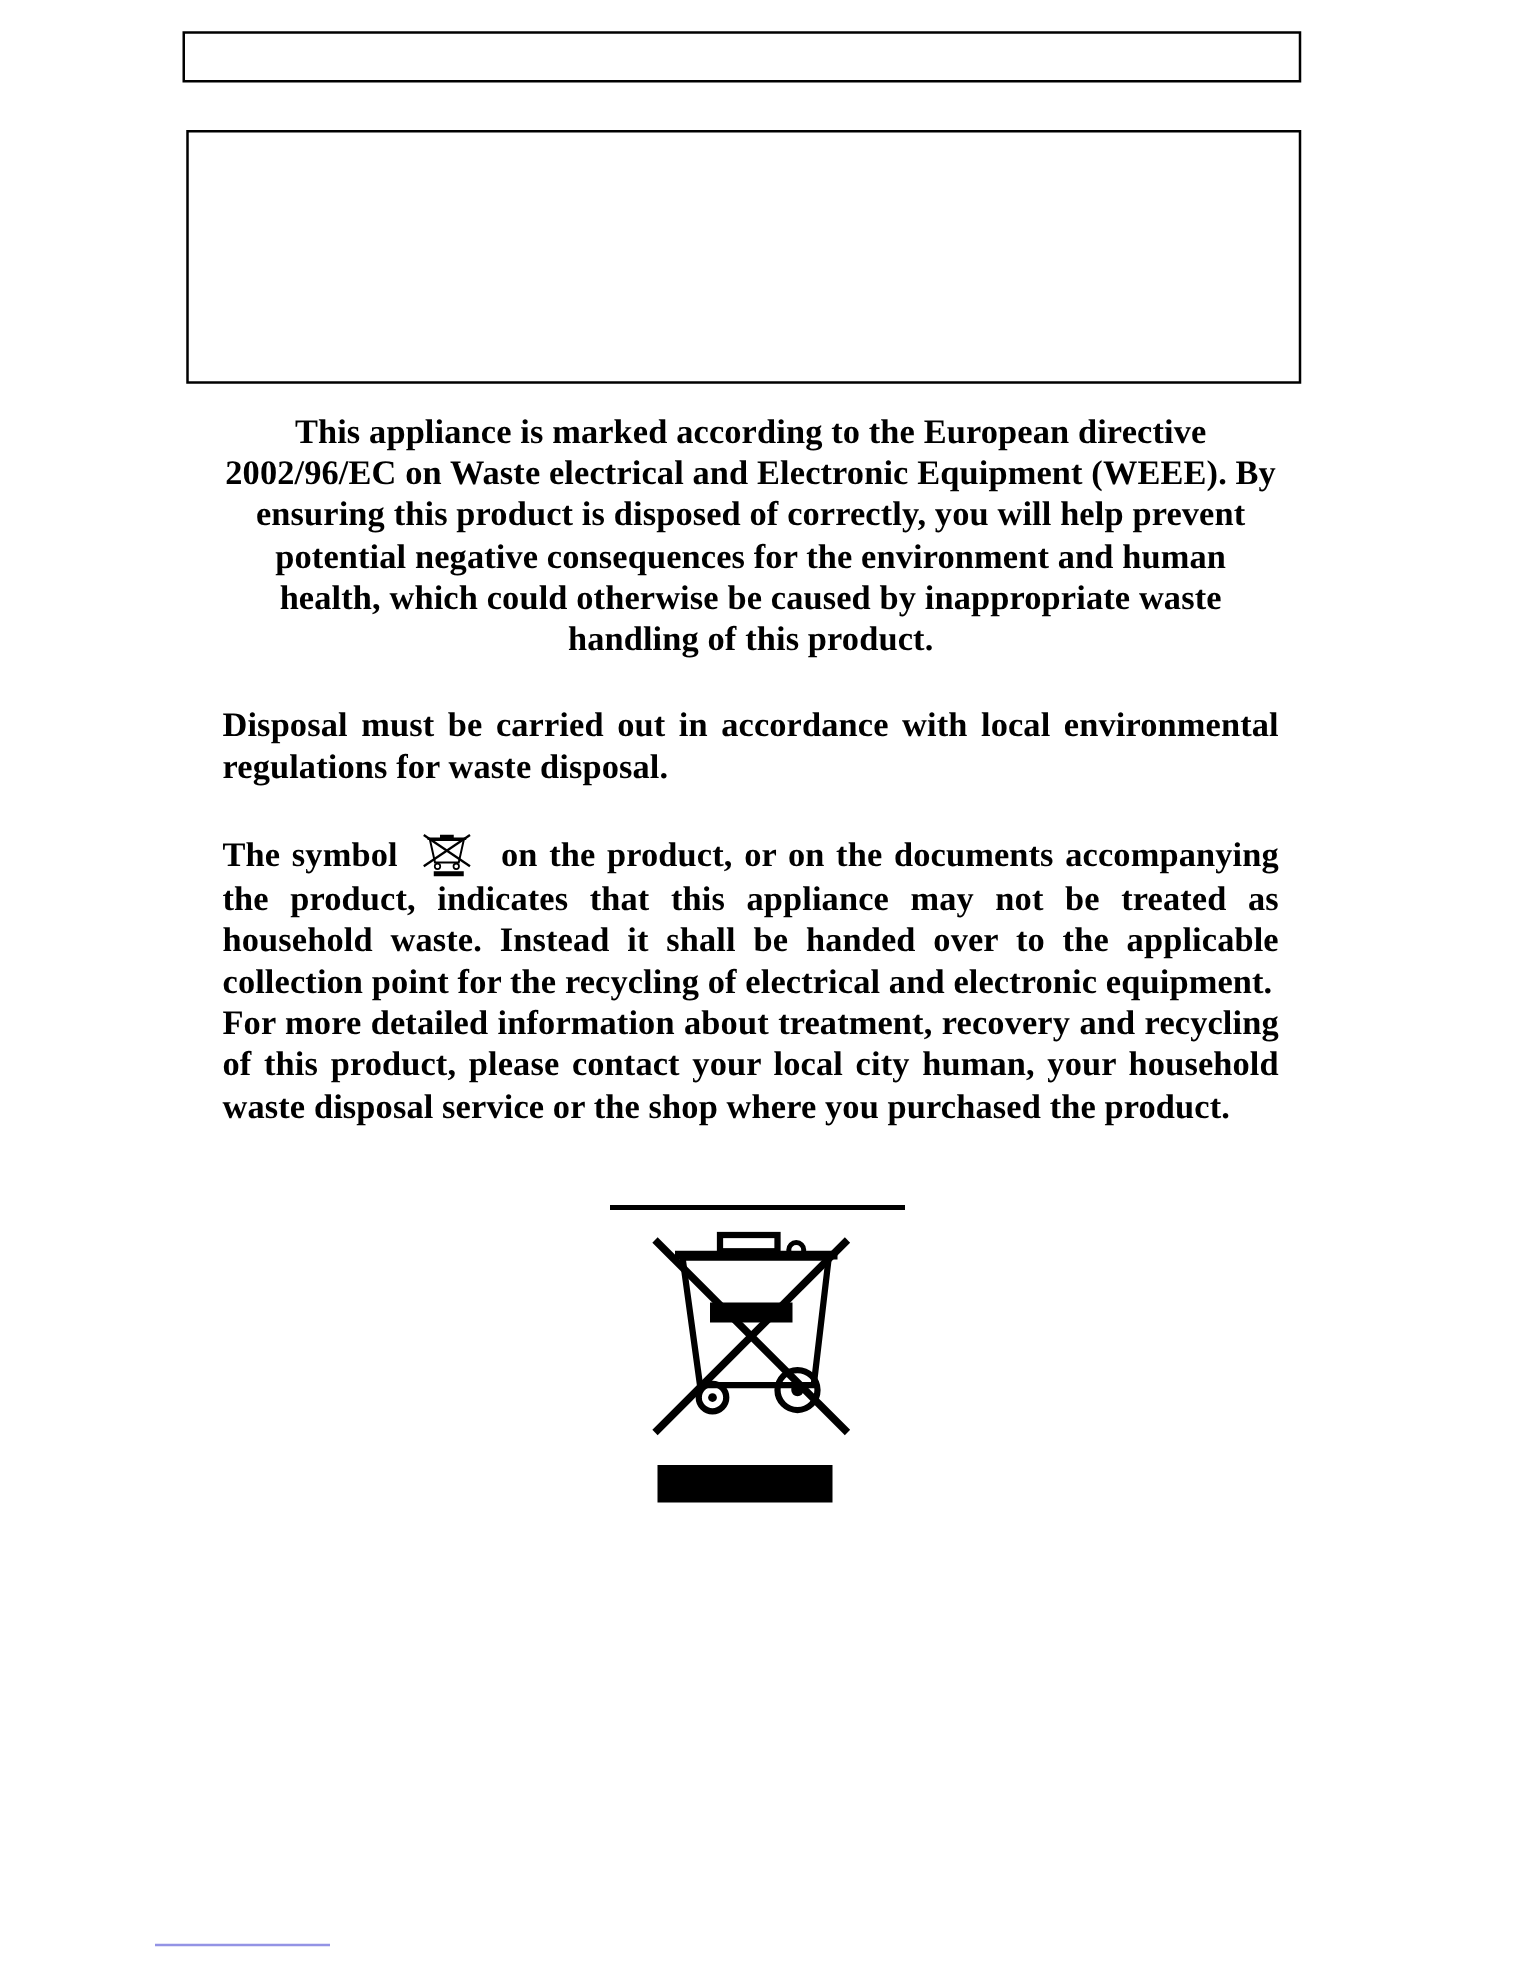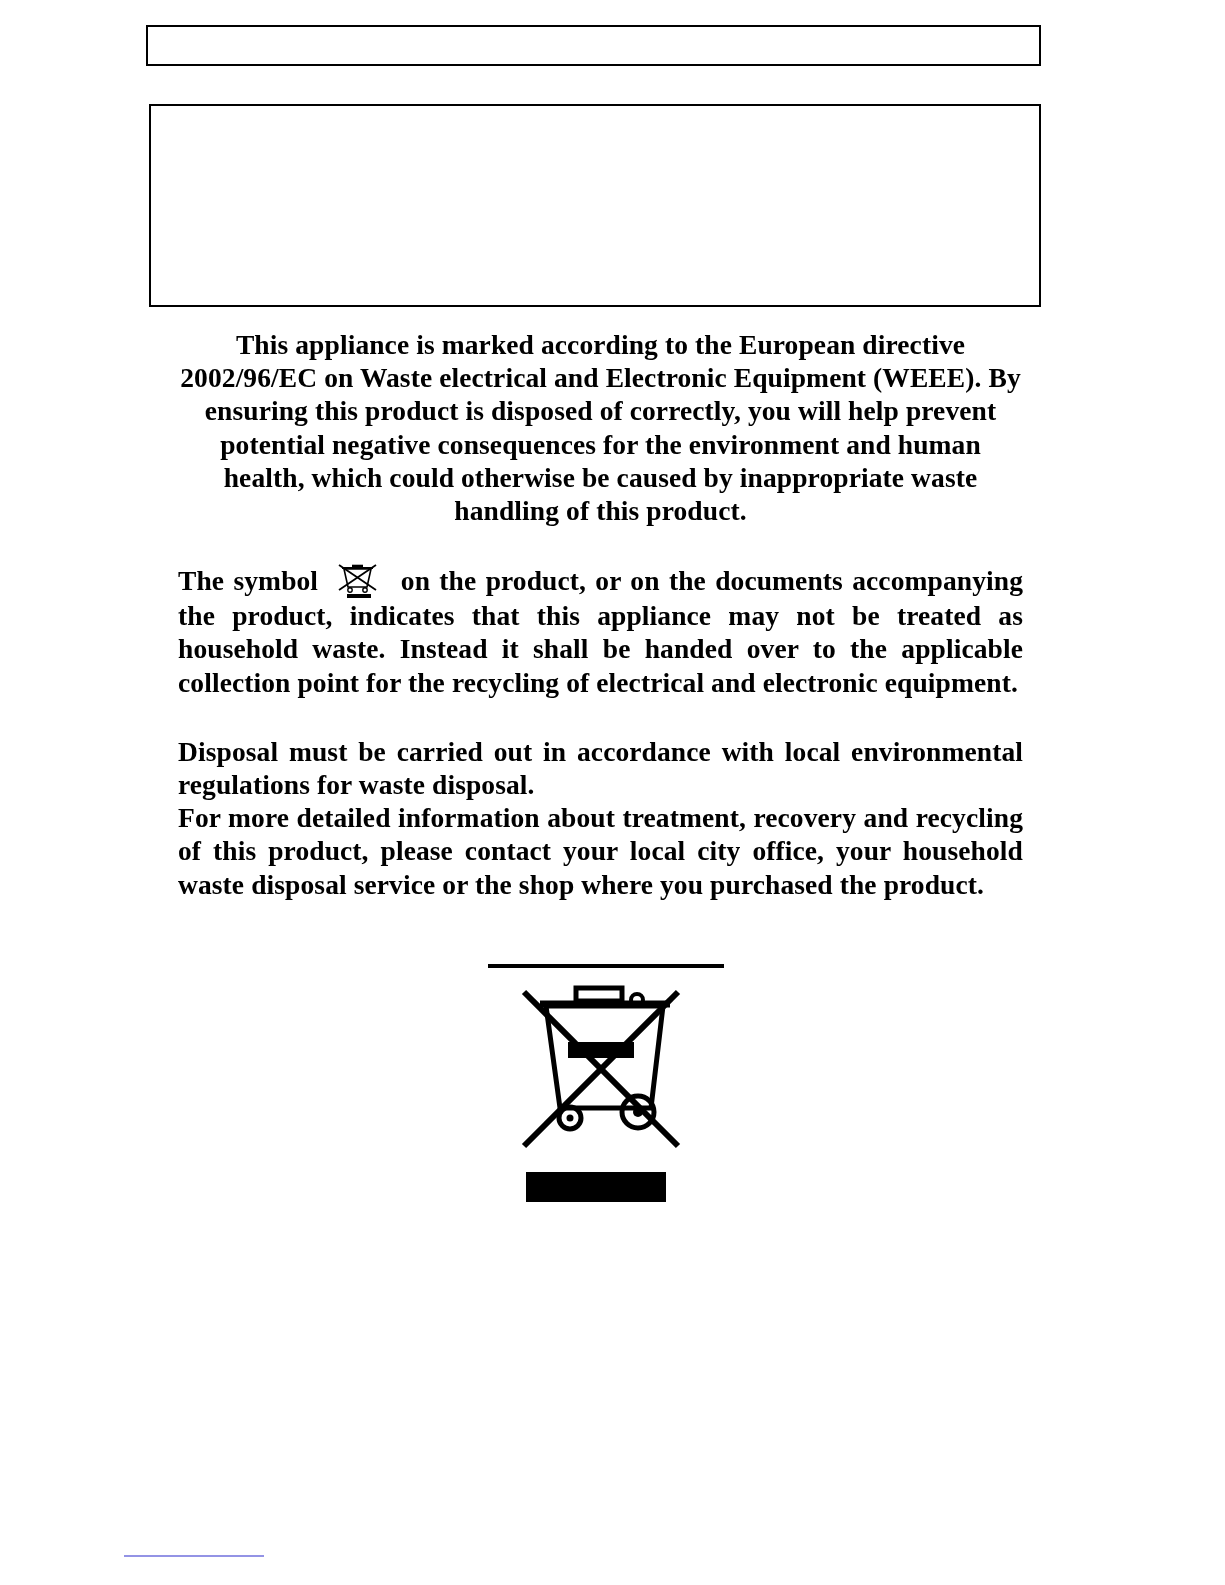--- a/index.html
+++ b/index.html
@@ -106,20 +106,22 @@
 <div class="page">
 
   <div class="top-box"></div>
 
   <div class="second-box"></div>
 
   <div class="content">
 
     <p class="para p1">This appliance is marked according to the European directive 2002/96/EC on Waste electrical and Electronic Equipment (WEEE). By ensuring this product is disposed of correctly, you will help prevent potential negative consequences for the environment and human health, which could otherwise be caused by inappropriate waste handling of this product.</p>
 
+    <p class="para p3">Disposal must be carried out in accordance with local environmental regulations for waste disposal.</p>
+
     <p class="para p2">
       <span>The symbol</span>
       <span class="inline-symbol">
         <svg width="56" height="36" viewBox="0 0 56 36" xmlns="http://www.w3.org/2000/svg">
 
           <path d="M13 6 L40 6 L36 24 L17 24 Z" fill="none" stroke="#000" stroke-width="1.6"></path>
 
           <path d="M11 5 L42 5" stroke="#000" stroke-width="2"></path>
           <path d="M21 3 L32 3" stroke="#000" stroke-width="2.6"></path>
 
@@ -128,23 +130,21 @@
 
           <path d="M8 2 L45 27" stroke="#000" stroke-width="1.8"></path>
           <path d="M45 2 L8 27" stroke="#000" stroke-width="1.8"></path>
 
           <rect x="16" y="31" width="24" height="4" fill="#000"></rect>
         </svg>
       </span>
       <span>on the product, or on the documents accompanying the product, indicates that this appliance may not be treated as household waste. Instead it shall be handed over to the applicable collection point for the recycling of electrical and electronic equipment.</span>
     </p>
 
-    <p class="para p3">Disposal must be carried out in accordance with local environmental regulations for waste disposal.</p>
-
-    <p class="para p4">For more detailed information about treatment, recovery and recycling of this product, please contact your local city office, your household waste disposal service or the shop where you purchased the product.</p>
+    <p class="para p4">For more detailed information about treatment, recovery and recycling of this product, please contact your local city human, your household waste disposal service or the shop where you purchased the product.</p>
 
   </div>
 
   <div class="weee-figure">
     <svg width="240" height="250" viewBox="0 0 240 250" xmlns="http://www.w3.org/2000/svg">
 
       <path d="M0 6 L236 6" stroke="#000" stroke-width="4"></path>
 
       <path d="M58 46 L175 46 L163 148 L72 148 Z" fill="none" stroke="#000" stroke-width="5"></path>
 

